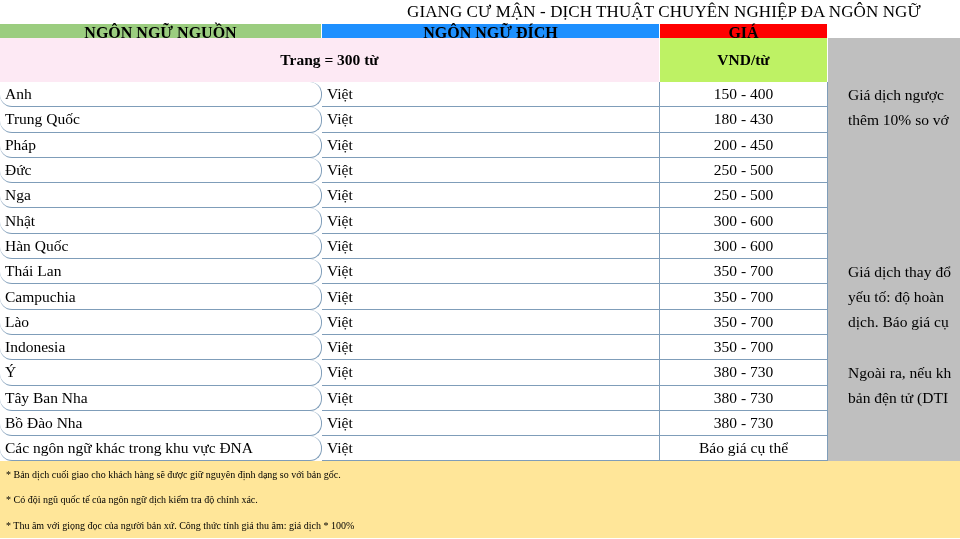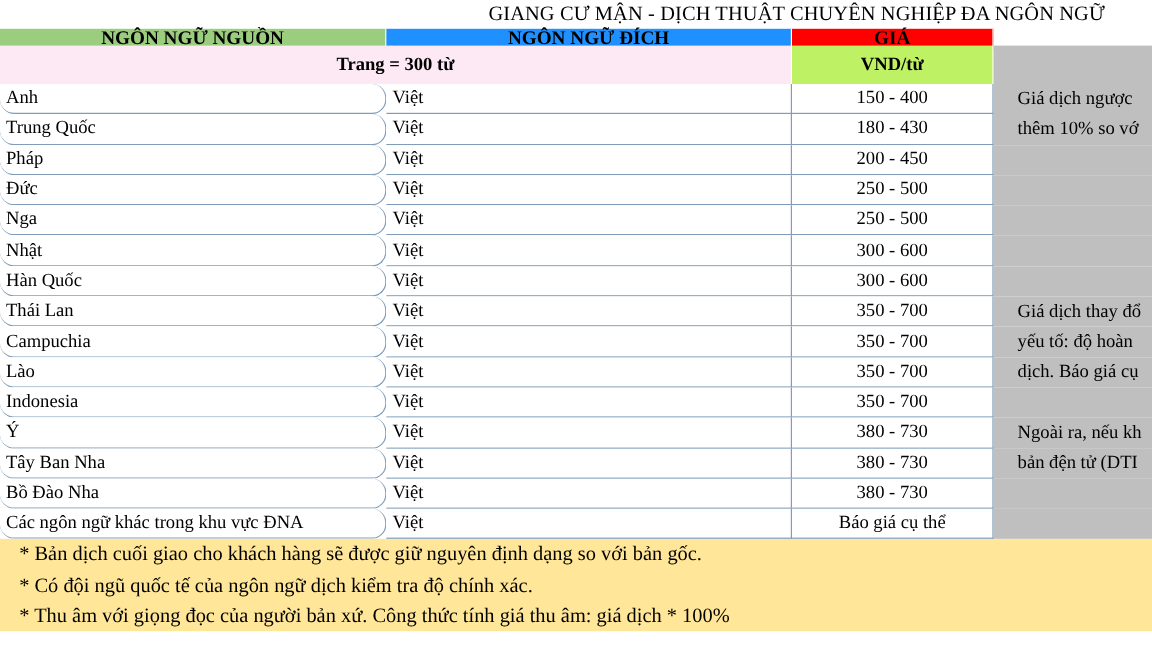--- a/index.html
+++ b/index.html
@@ -59,21 +59,21 @@
     white-space: nowrap;
   }
   .hdr-source { width: 322px; background: #9bcd7f; }
   .hdr-target { width: 338px; background: #1e90ff; }
   .hdr-price  { width: 168px; background: #ff0000; }
   .hdr-note   { flex: 1; background: #bfbfbf; border-right: none; }
 
   
   .sub-row {
     display: flex;
-    height: 32px;
+    height: 44px;
     align-items: stretch;
     font-weight: bold;
     font-size: 15.5px;
     border-radius: 13px;
   }
   .sub {
     display: flex;
     align-items: center;
     justify-content: center;
     box-sizing: border-box;
@@ -113,22 +113,22 @@
     font-size: 15.5px;
   }
   .data-row:first-of-type .cell { border-top: 1px solid #7f9db9; }
 
   
   .note-row {
     height: 25.5px;
     background: #ffe699;
     display: flex;
     align-items: center;
-    padding-left: 16px;
-    font-size: 17px;
+    padding-left: 6px;
+    font-size: 10px;
     box-sizing: border-box;
     white-space: nowrap;
   }
 </style>
 </head>
 <body>
 
 <div class="sheet">
 
   <div class="banner-row">

